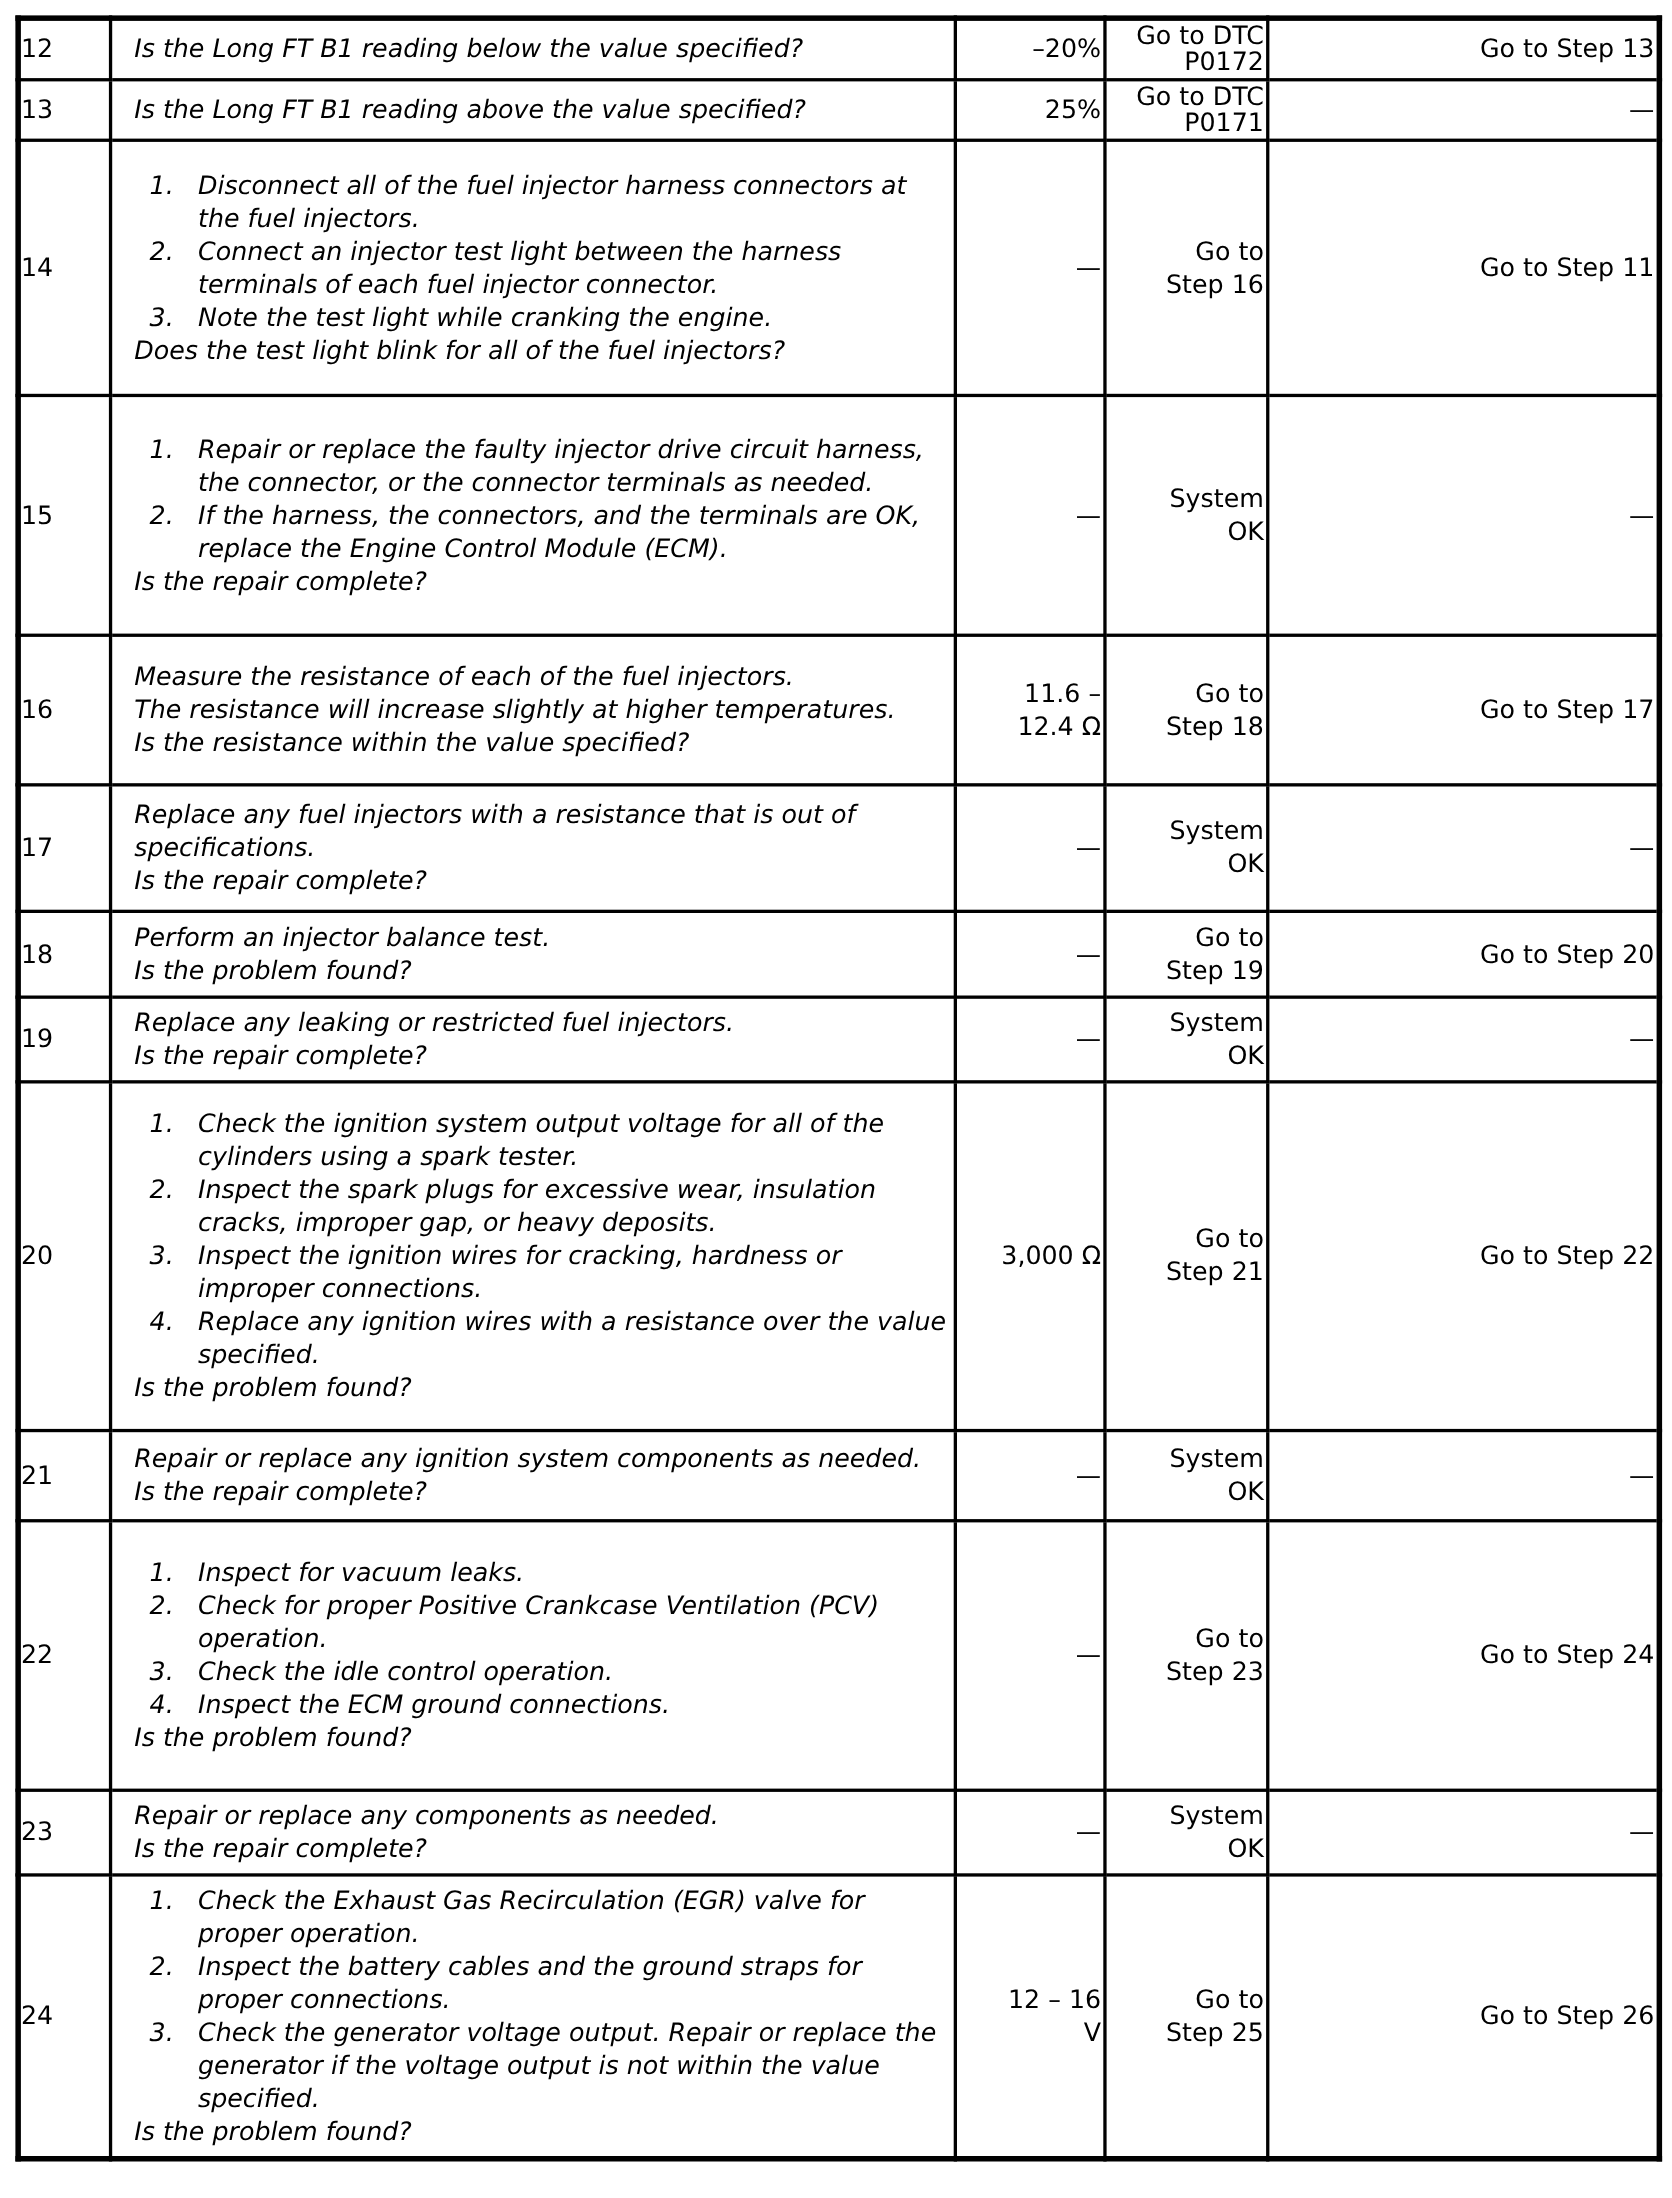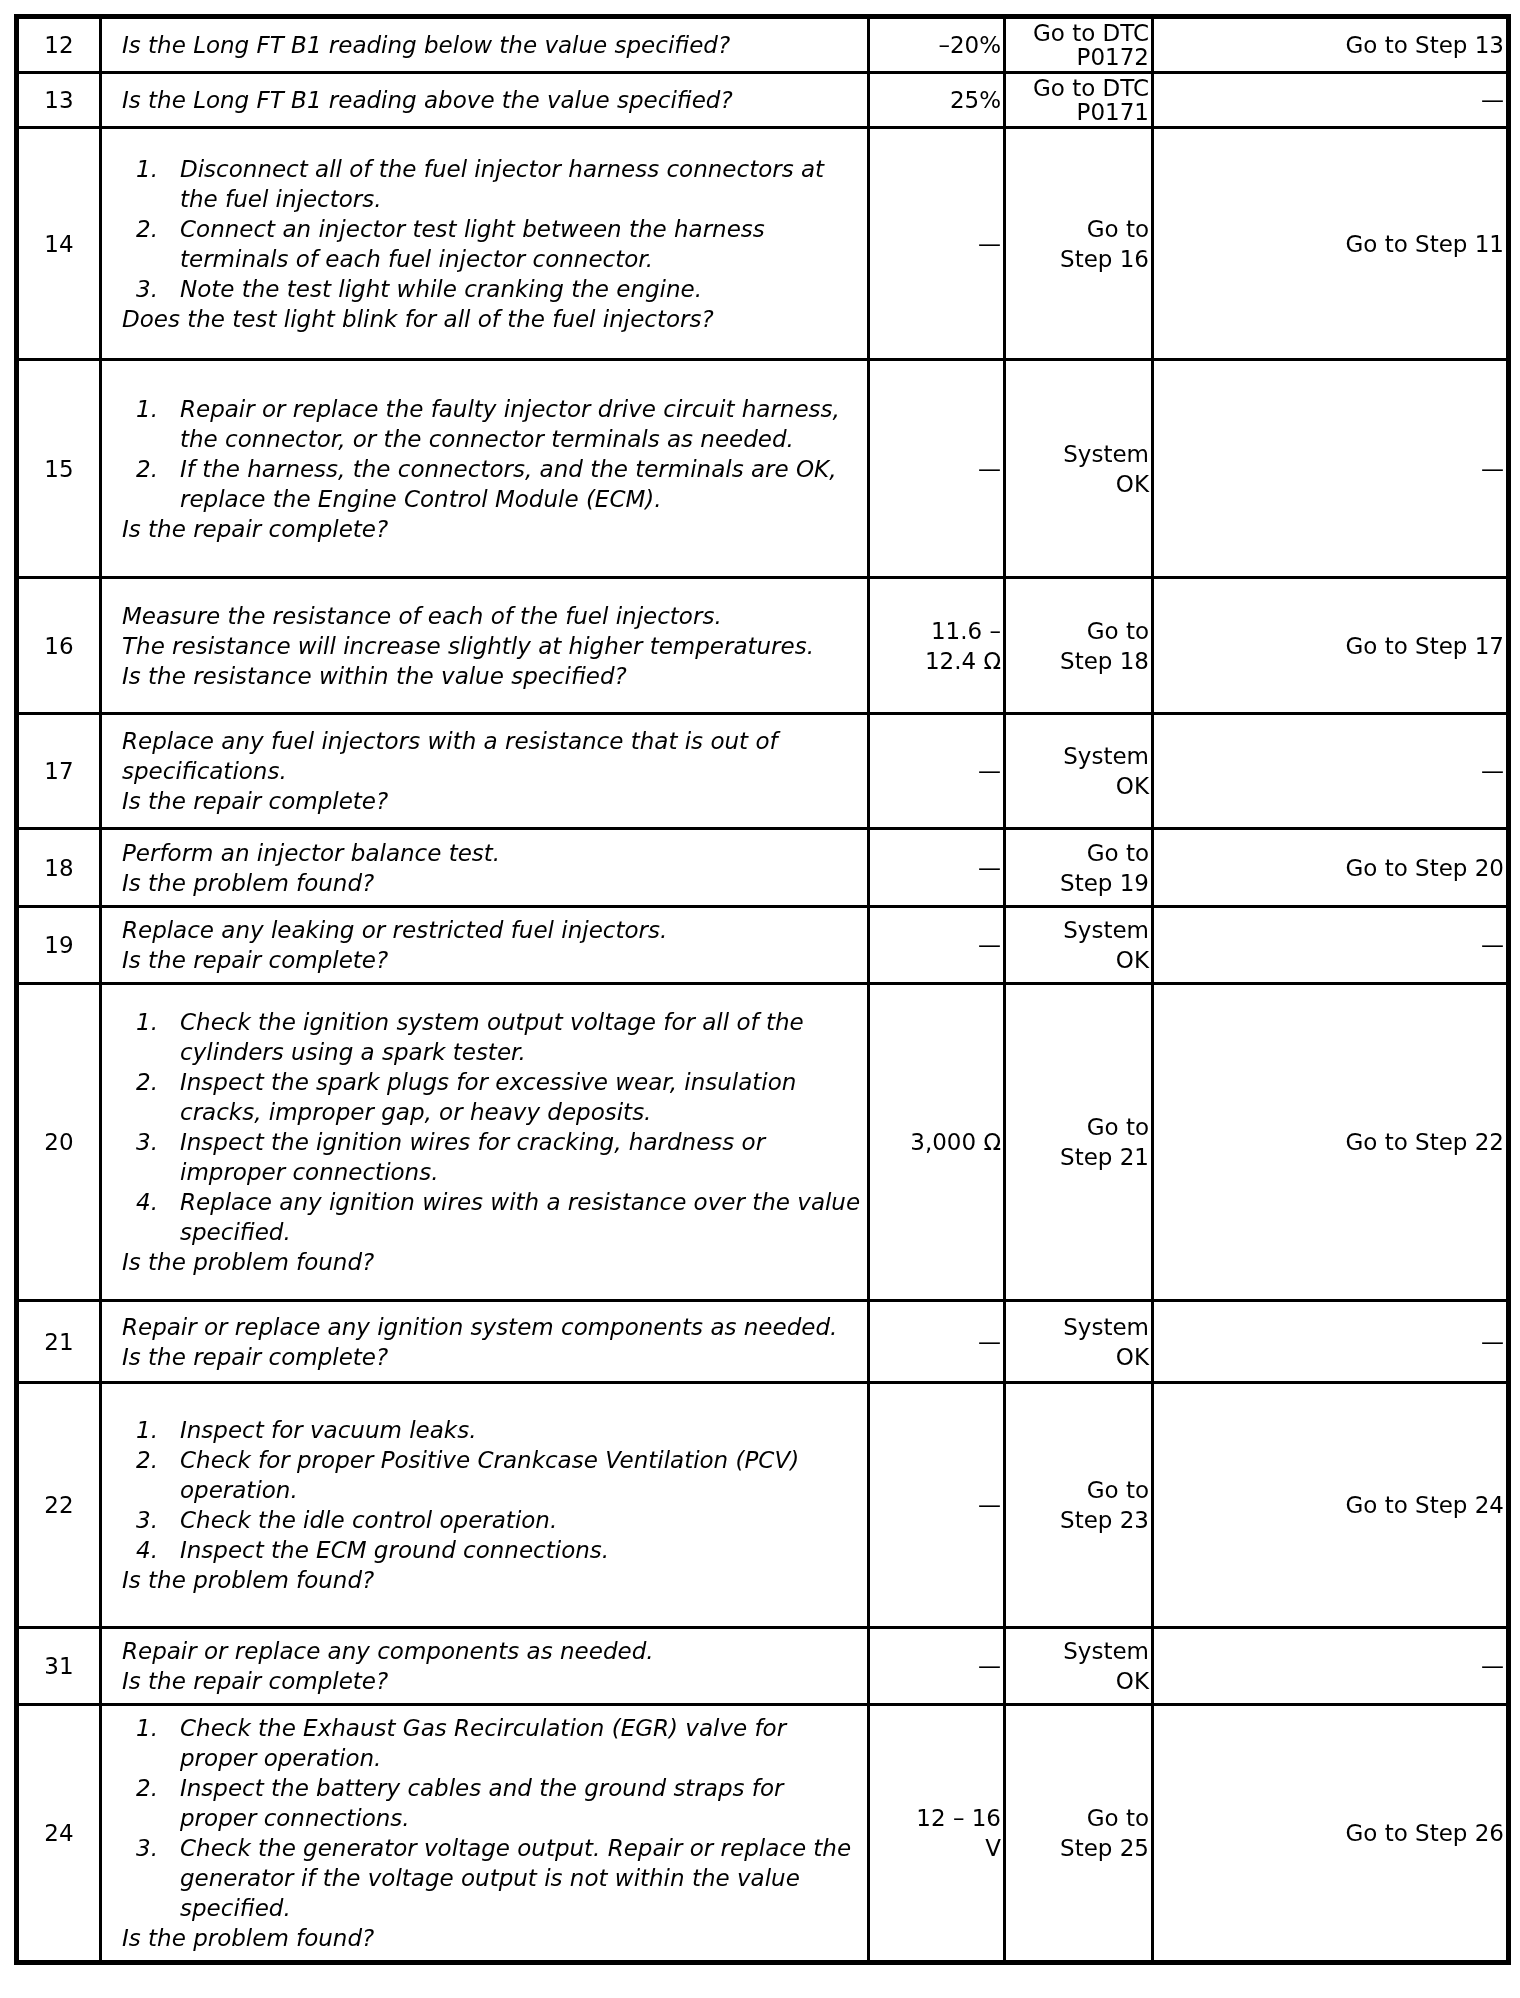--- a/index.html
+++ b/index.html
@@ -27,21 +27,20 @@
   }
   td {
     border: 3px solid #000000;
     font-size: 23px;
     line-height: 30px;
     vertical-align: middle;
     overflow: hidden;
     padding: 0;
   }
   .step-cell {
-    text-align: center;
   }
   .action-cell {
     padding: 7px 4px 7px 20px;
     font-style: italic;
   }
   .value-cell, .yes-cell, .no-cell {
     text-align: right;
     white-space: pre-line;
     padding: 2px;
   }
@@ -268,21 +267,21 @@
               </div>
               <div class="a-question spaced">Is the problem found?</div>
             </div>
           </td>
     <td class="value-cell">—</td>
     <td class="yes-cell">Go to
 Step 23</td>
     <td class="no-cell">Go to Step 24</td>
   </tr>
         <tr style="height: 76px;">
-    <td class="step-cell">31</td>
+    <td class="step-cell">23</td>
     <td class="action-cell">
             <div class="action-wrap">
               <div class="a-para">Repair or replace any components as needed.</div>
               <div class="a-question">Is the repair complete?</div>
             </div>
           </td>
     <td class="value-cell">—</td>
     <td class="yes-cell">System
 OK</td>
     <td class="no-cell">—</td>

